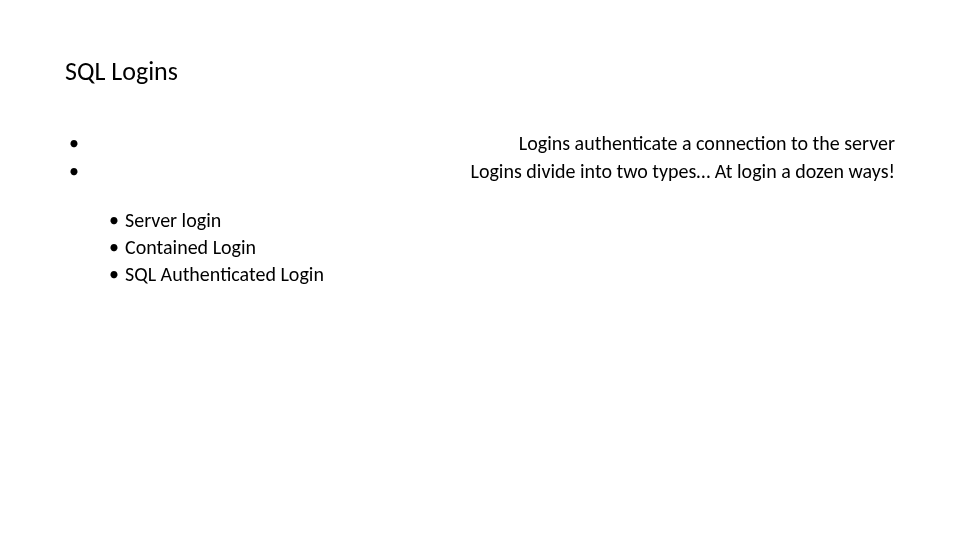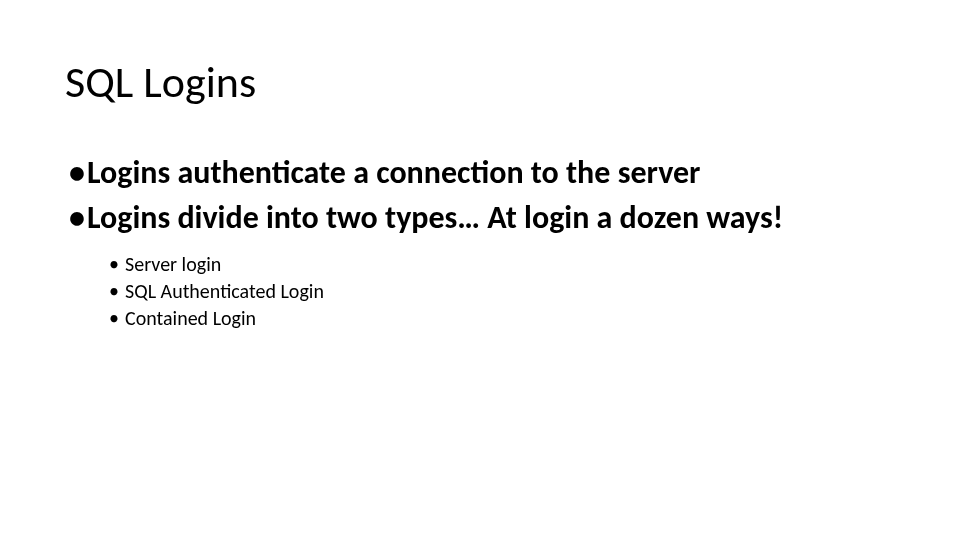--- a/index.html
+++ b/index.html
@@ -8,45 +8,46 @@
       height: 540px;
       background: #ffffff;
       font-family: "Segoe UI Light", "Segoe UI", "Calibri Light", Calibri, Arial, sans-serif;
       color: #000;
       overflow: hidden;
     }
     .slide {
       padding: 55px 65px 40px 65px;
     }
     .title {
-      font-size: 44px;
+      font-size: 26px;
       font-weight: 400;
       letter-spacing: 0px;
       margin-bottom: 42px;
     }
     .bullets-main {
       list-style: none;
       margin-left: 4px;
     }
     .bullets-main > li {
-      font-size: 32px;
-      font-weight: 700;
+      font-size: 20px;
+      font-weight: 400;
       line-height: 1.4;
       padding-left: 18px;
       position: relative;
+      text-align: right;
     }
     .bullets-main > li::before {
       content: "•";
       position: absolute;
       left: 0;
       top: 0;
     }
     .bullets-sub {
       list-style: none;
-      margin-top: 10px;
+      margin-top: 22px;
       margin-left: 44px;
     }
     .bullets-sub > li {
       font-size: 20px;
       font-weight: 400;
       line-height: 1.35;
       padding-left: 16px;
       position: relative;
     }
     .bullets-sub > li::before {
@@ -69,19 +70,19 @@
     <li>
       <span>Logins divide into two types… At login a dozen ways!</span>
     </li>
   </ul>
 
   <ul class="bullets-sub">
     <li>
       <span>Server login</span>
     </li>
     <li>
-      <span>SQL Authenticated Login</span>
+      <span>Contained Login</span>
     </li>
     <li>
-      <span>Contained Login</span>
+      <span>SQL Authenticated Login</span>
     </li>
   </ul>
 </div>
 
 </body></html>

